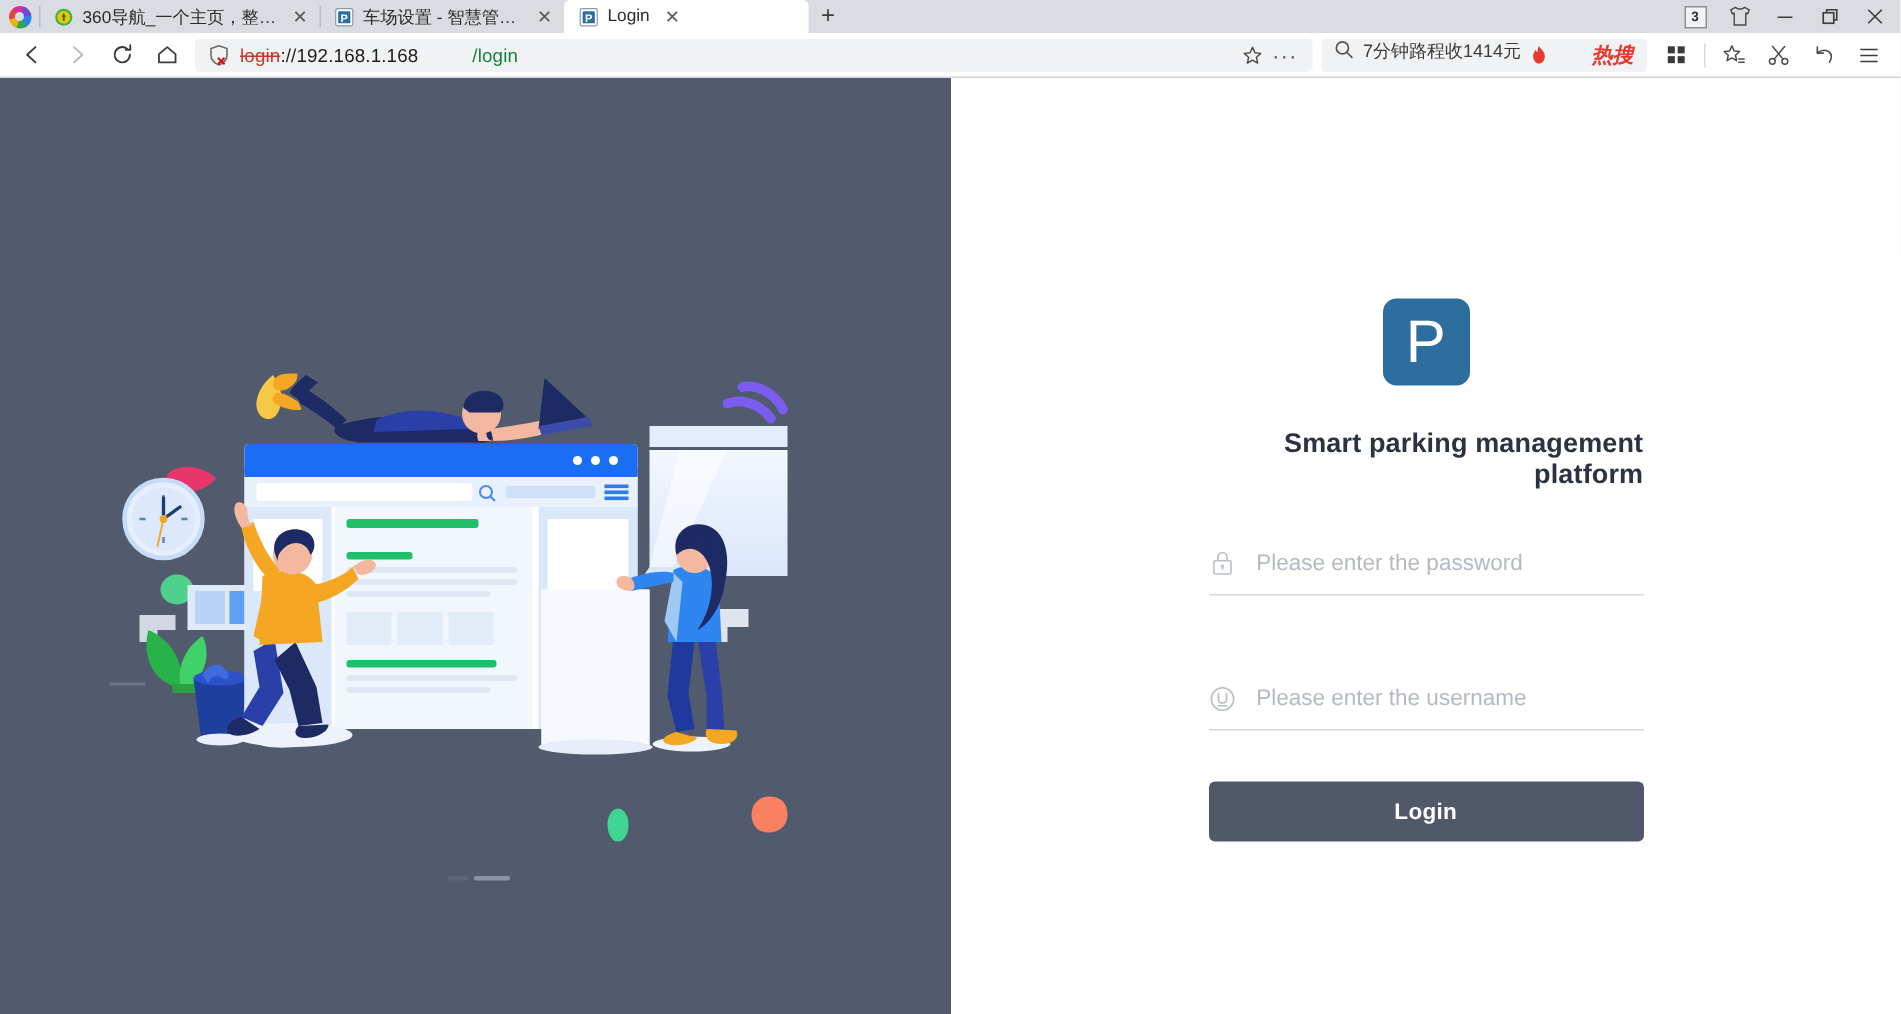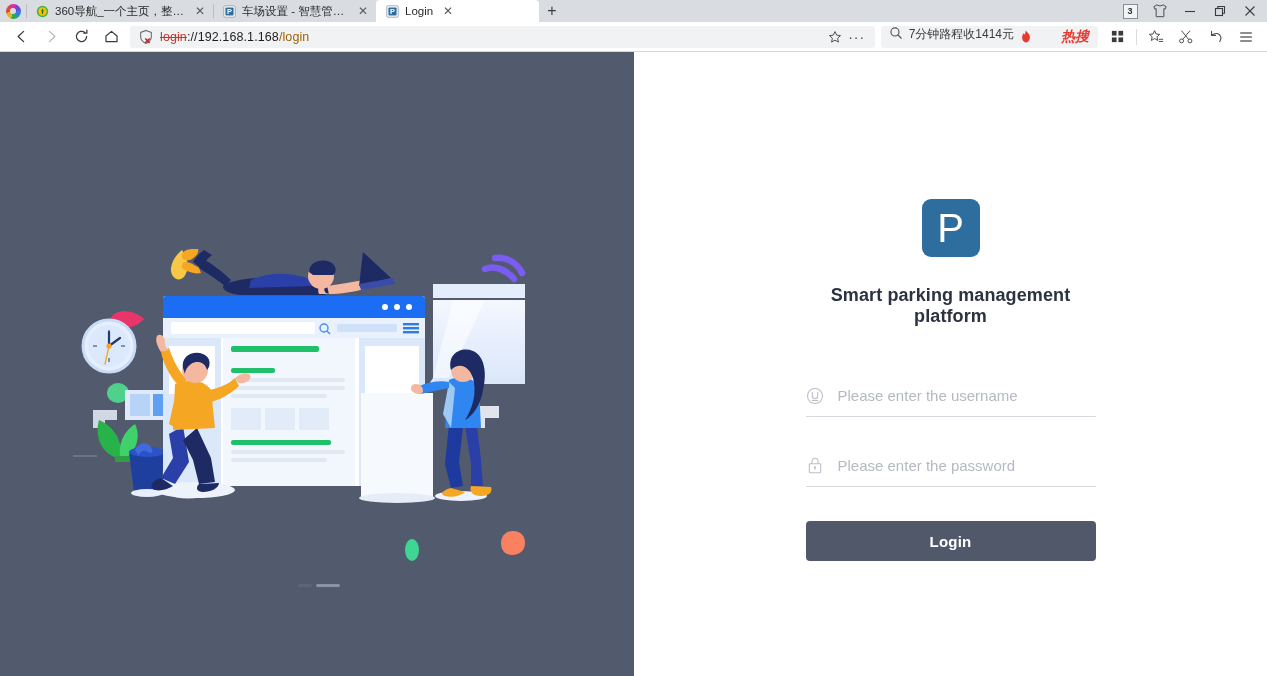--- a/index.html
+++ b/index.html
@@ -94,21 +94,21 @@
   .tbtn.dim { color:#b6b8bd; }
 
   .urlbar {
     flex: 1 1 auto; height: 22px; background:#f1f2f4; border-radius: 3px;
     display:flex; align-items:center; padding: 0 8px; gap: 6px;
     margin: 0 6px 0 4px; min-width: 0;
   }
   .urltext { font-size: 12.5px; color:#202020; white-space: nowrap; letter-spacing: .1px; }
   .url-scheme { color:#c0392b; text-decoration: line-through; }
   .url-host { color:#1d1d1d; }
-  .url-path { color:#a16207; }
+  .url-path { color:#15803d;padding-left:36px; }
   .urlbar-right { margin-left:auto; display:flex; align-items:center; gap:2px; }
   .ub-icon { width:20px; height:20px; display:flex; align-items:center; justify-content:center; color:#4a4a4a;}
 
   .searchbox {
     height: 22px; background:#f1f2f4; border-radius: 3px;
     display:flex; gap:6px; padding: 0 9px 0 8px;
     margin-right: 4px; flex: 0 0 auto;
   }
   .search-text { font-size: 12px; color:#3c3c3c; white-space:nowrap; }
   .hot-tag { display:flex; align-items:center; gap:2px; }
@@ -127,21 +127,21 @@
   .login-card { width: 290px; margin-top: 147px; }
 
   .logo-wrap { display:flex; justify-content:center; }
   .logo {
     width: 58px; height: 58px; border-radius: 9px; background:#2d6e9e;
     display:flex; align-items:center; justify-content:center;
     color:#ffffff; font-size: 40px; line-height:1; font-weight: 400;
     font-family: "Liberation Sans", sans-serif;
   }
   .app-title {
-    margin-top: 28px; text-align:center;
+    margin-top: 28px; text-align:right;
     font-size: 18px; font-weight: 700; color:#2c3242; letter-spacing: .1px;
   }
 
   .field {
     margin-top: 0; display:flex; align-items:center; gap: 14px;
     border-bottom: 1px solid #d6dae0; height: 40px; padding-bottom: 2px;
   }
   .field.first { margin-top: 50px; }
   .field.second { margin-top: 30px; }
   .field-icon { width:18px; height:18px; flex:0 0 18px; color:#b9bec7; display:flex; align-items:center; justify-content:center;}
@@ -506,41 +506,41 @@
 
     <div class="right-panel">
       <div class="login-card">
 
         <div class="logo-wrap">
           <div class="logo">P</div>
         </div>
 
         <div class="app-title">Smart parking management platform</div>
 
-        <div class="field first">
-          <span class="field-icon">
-            <svg width="18" height="18" viewBox="0 0 20 20">
-              <circle cx="10" cy="10" r="8.3" fill="none" stroke="#b9bec7" stroke-width="1.2"></circle>
-              <path d="M7 5.6 L7 10 C7 11.8 8.3 13 10 13 C11.7 13 13 11.8 13 10 L13 5.6" fill="none" stroke="#b9bec7" stroke-width="1.2"></path>
-              <line x1="6.4" y1="15" x2="13.6" y2="15" stroke="#b9bec7" stroke-width="1.2"></line>
-            </svg>
-          </span>
-          <input class="field-input" type="text" placeholder="Please enter the username" style="">
-        </div>
-
         <div class="field second">
           <span class="field-icon">
             <svg width="16" height="17" viewBox="0 0 18 19">
               <rect x="2.6" y="7.6" width="12.8" height="10" rx="1" fill="none" stroke="#b9bec7" stroke-width="1.2"></rect>
               <path d="M5.6 7.6 L5.6 5.2 C5.6 2.9 7.1 1.4 9 1.4 C10.9 1.4 12.4 2.9 12.4 5.2 L12.4 7.6" fill="none" stroke="#b9bec7" stroke-width="1.2"></path>
               <circle cx="9" cy="11.6" r="1.2" fill="#b9bec7"></circle>
               <line x1="9" y1="12.4" x2="9" y2="14.4" stroke="#b9bec7" stroke-width="1.2"></line>
             </svg>
           </span>
           <input class="field-input" type="password" placeholder="Please enter the password" style="">
         </div>
 
+        <div class="field first">
+          <span class="field-icon">
+            <svg width="18" height="18" viewBox="0 0 20 20">
+              <circle cx="10" cy="10" r="8.3" fill="none" stroke="#b9bec7" stroke-width="1.2"></circle>
+              <path d="M7 5.6 L7 10 C7 11.8 8.3 13 10 13 C11.7 13 13 11.8 13 10 L13 5.6" fill="none" stroke="#b9bec7" stroke-width="1.2"></path>
+              <line x1="6.4" y1="15" x2="13.6" y2="15" stroke="#b9bec7" stroke-width="1.2"></line>
+            </svg>
+          </span>
+          <input class="field-input" type="text" placeholder="Please enter the username" style="">
+        </div>
+
         <button class="login-btn">Login</button>
       </div>
     </div>
 
   </div>
 </div>
 
 </body></html>

